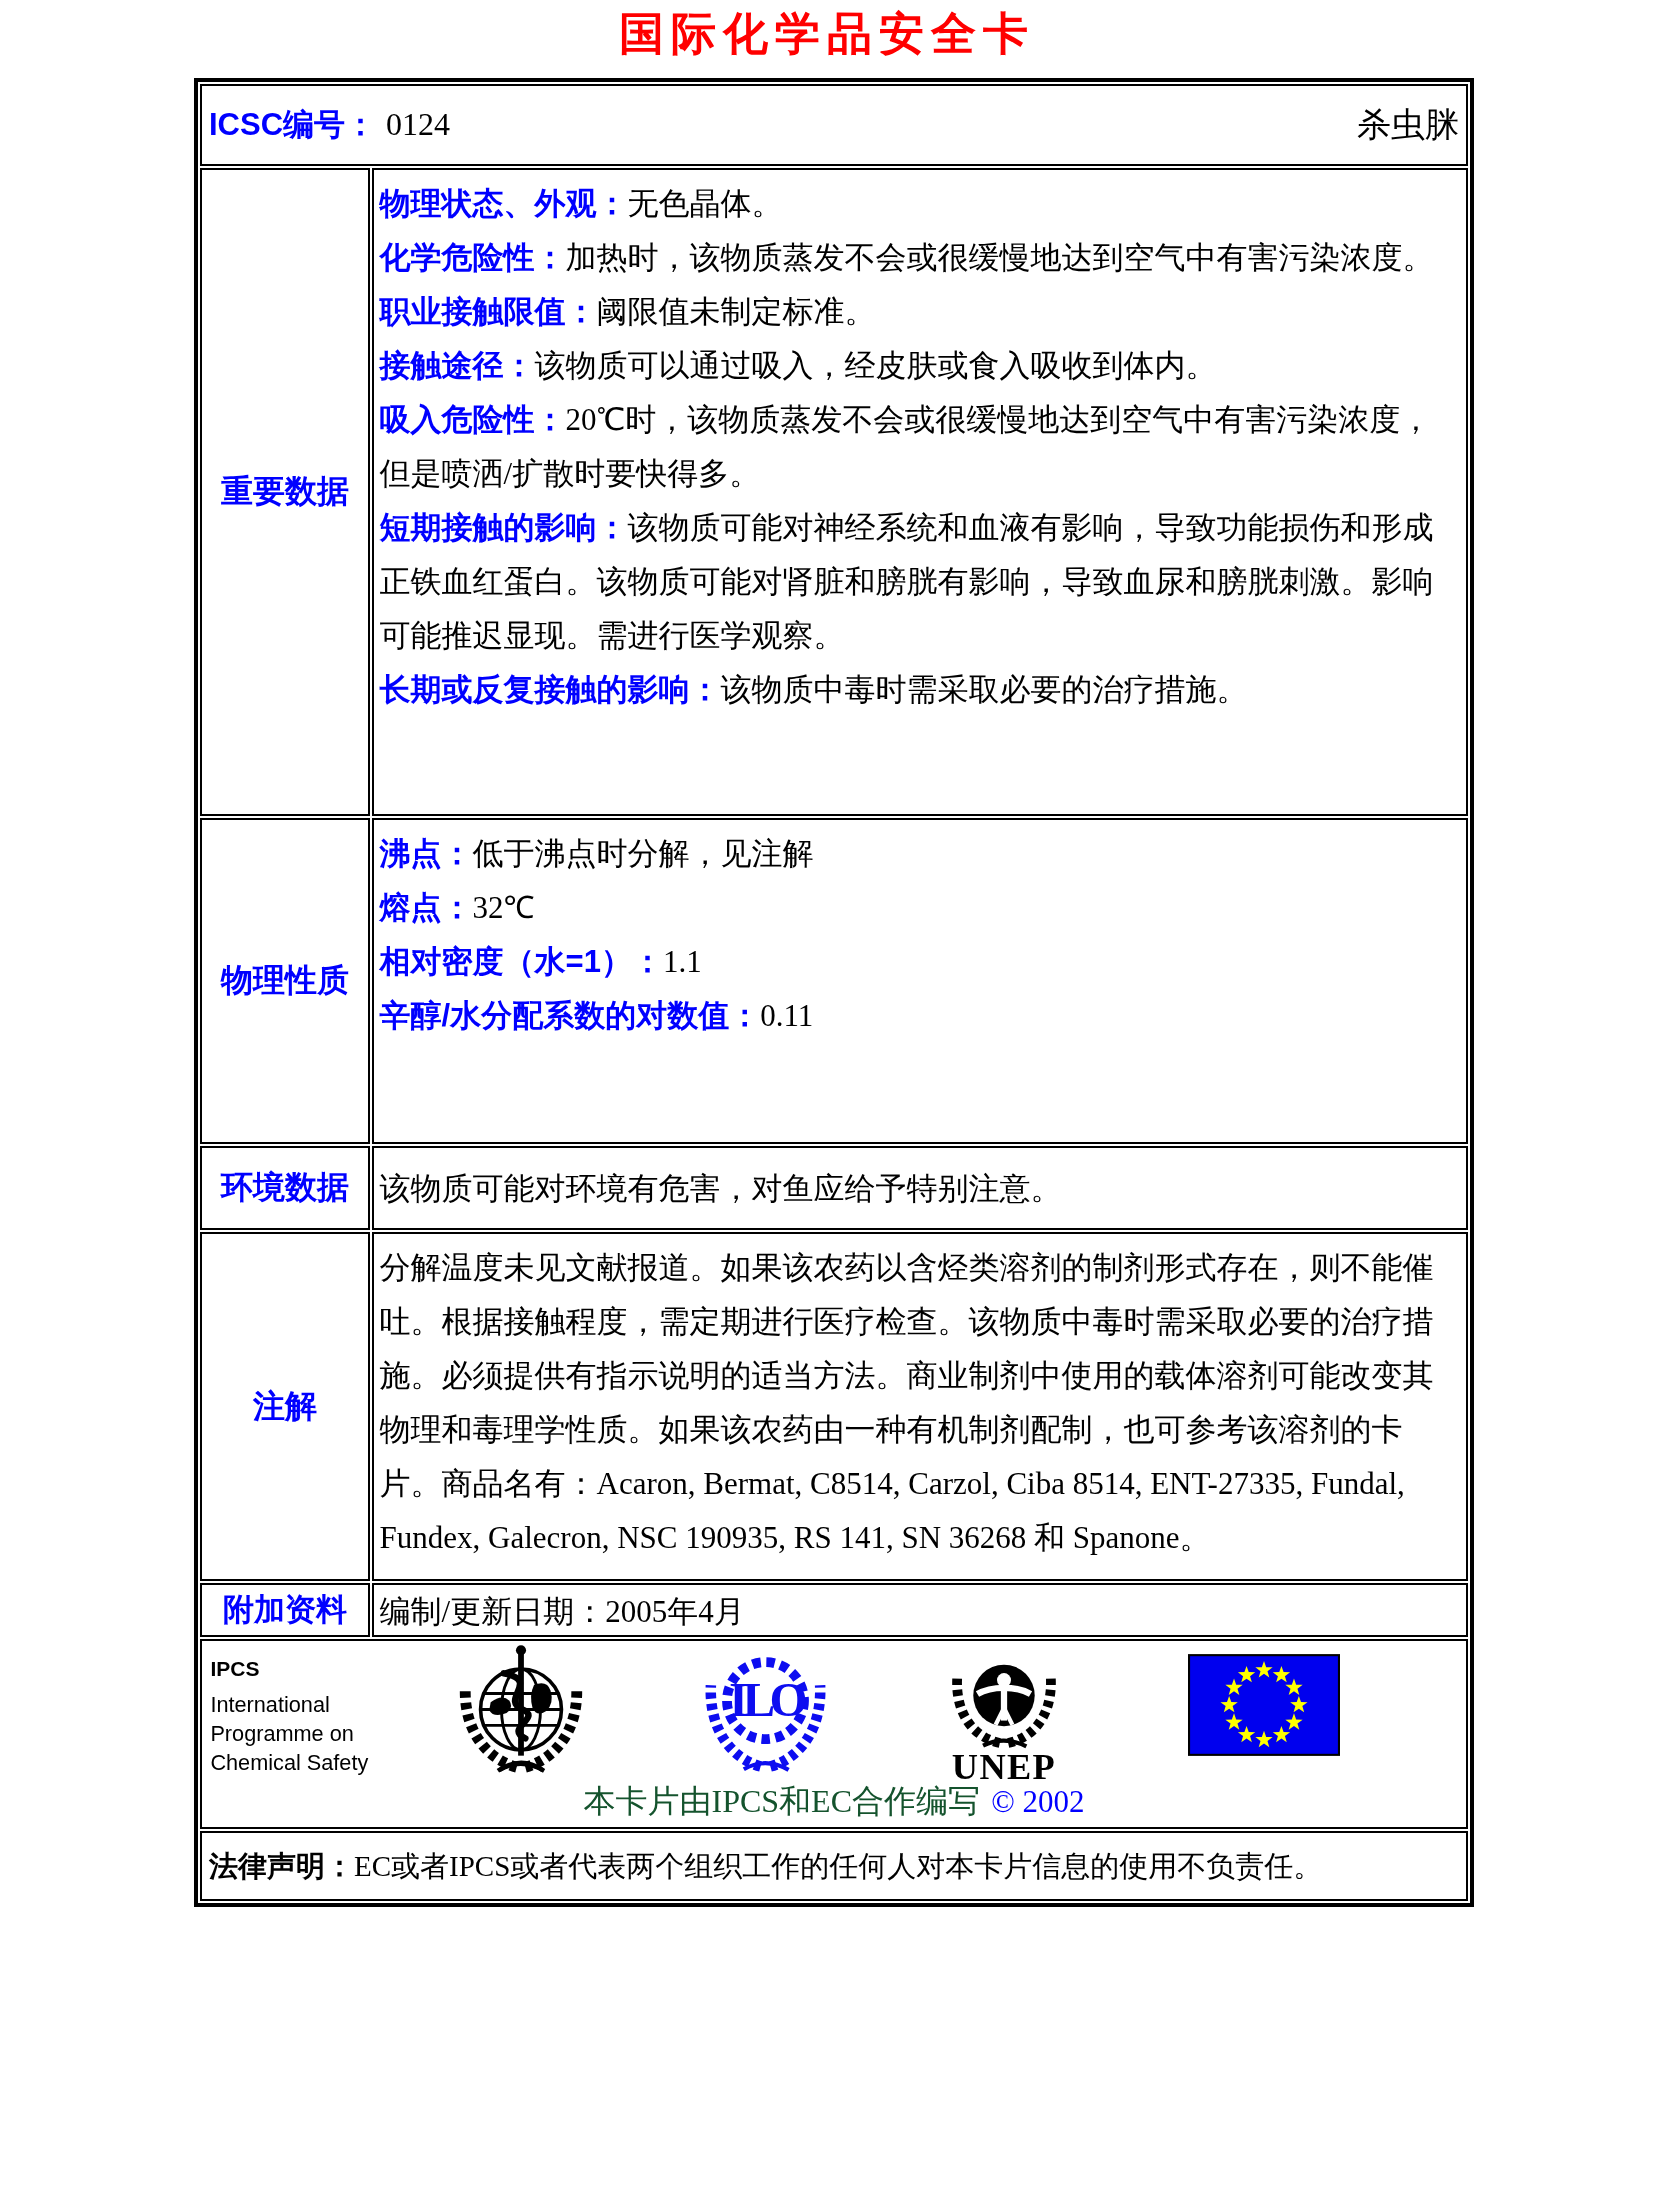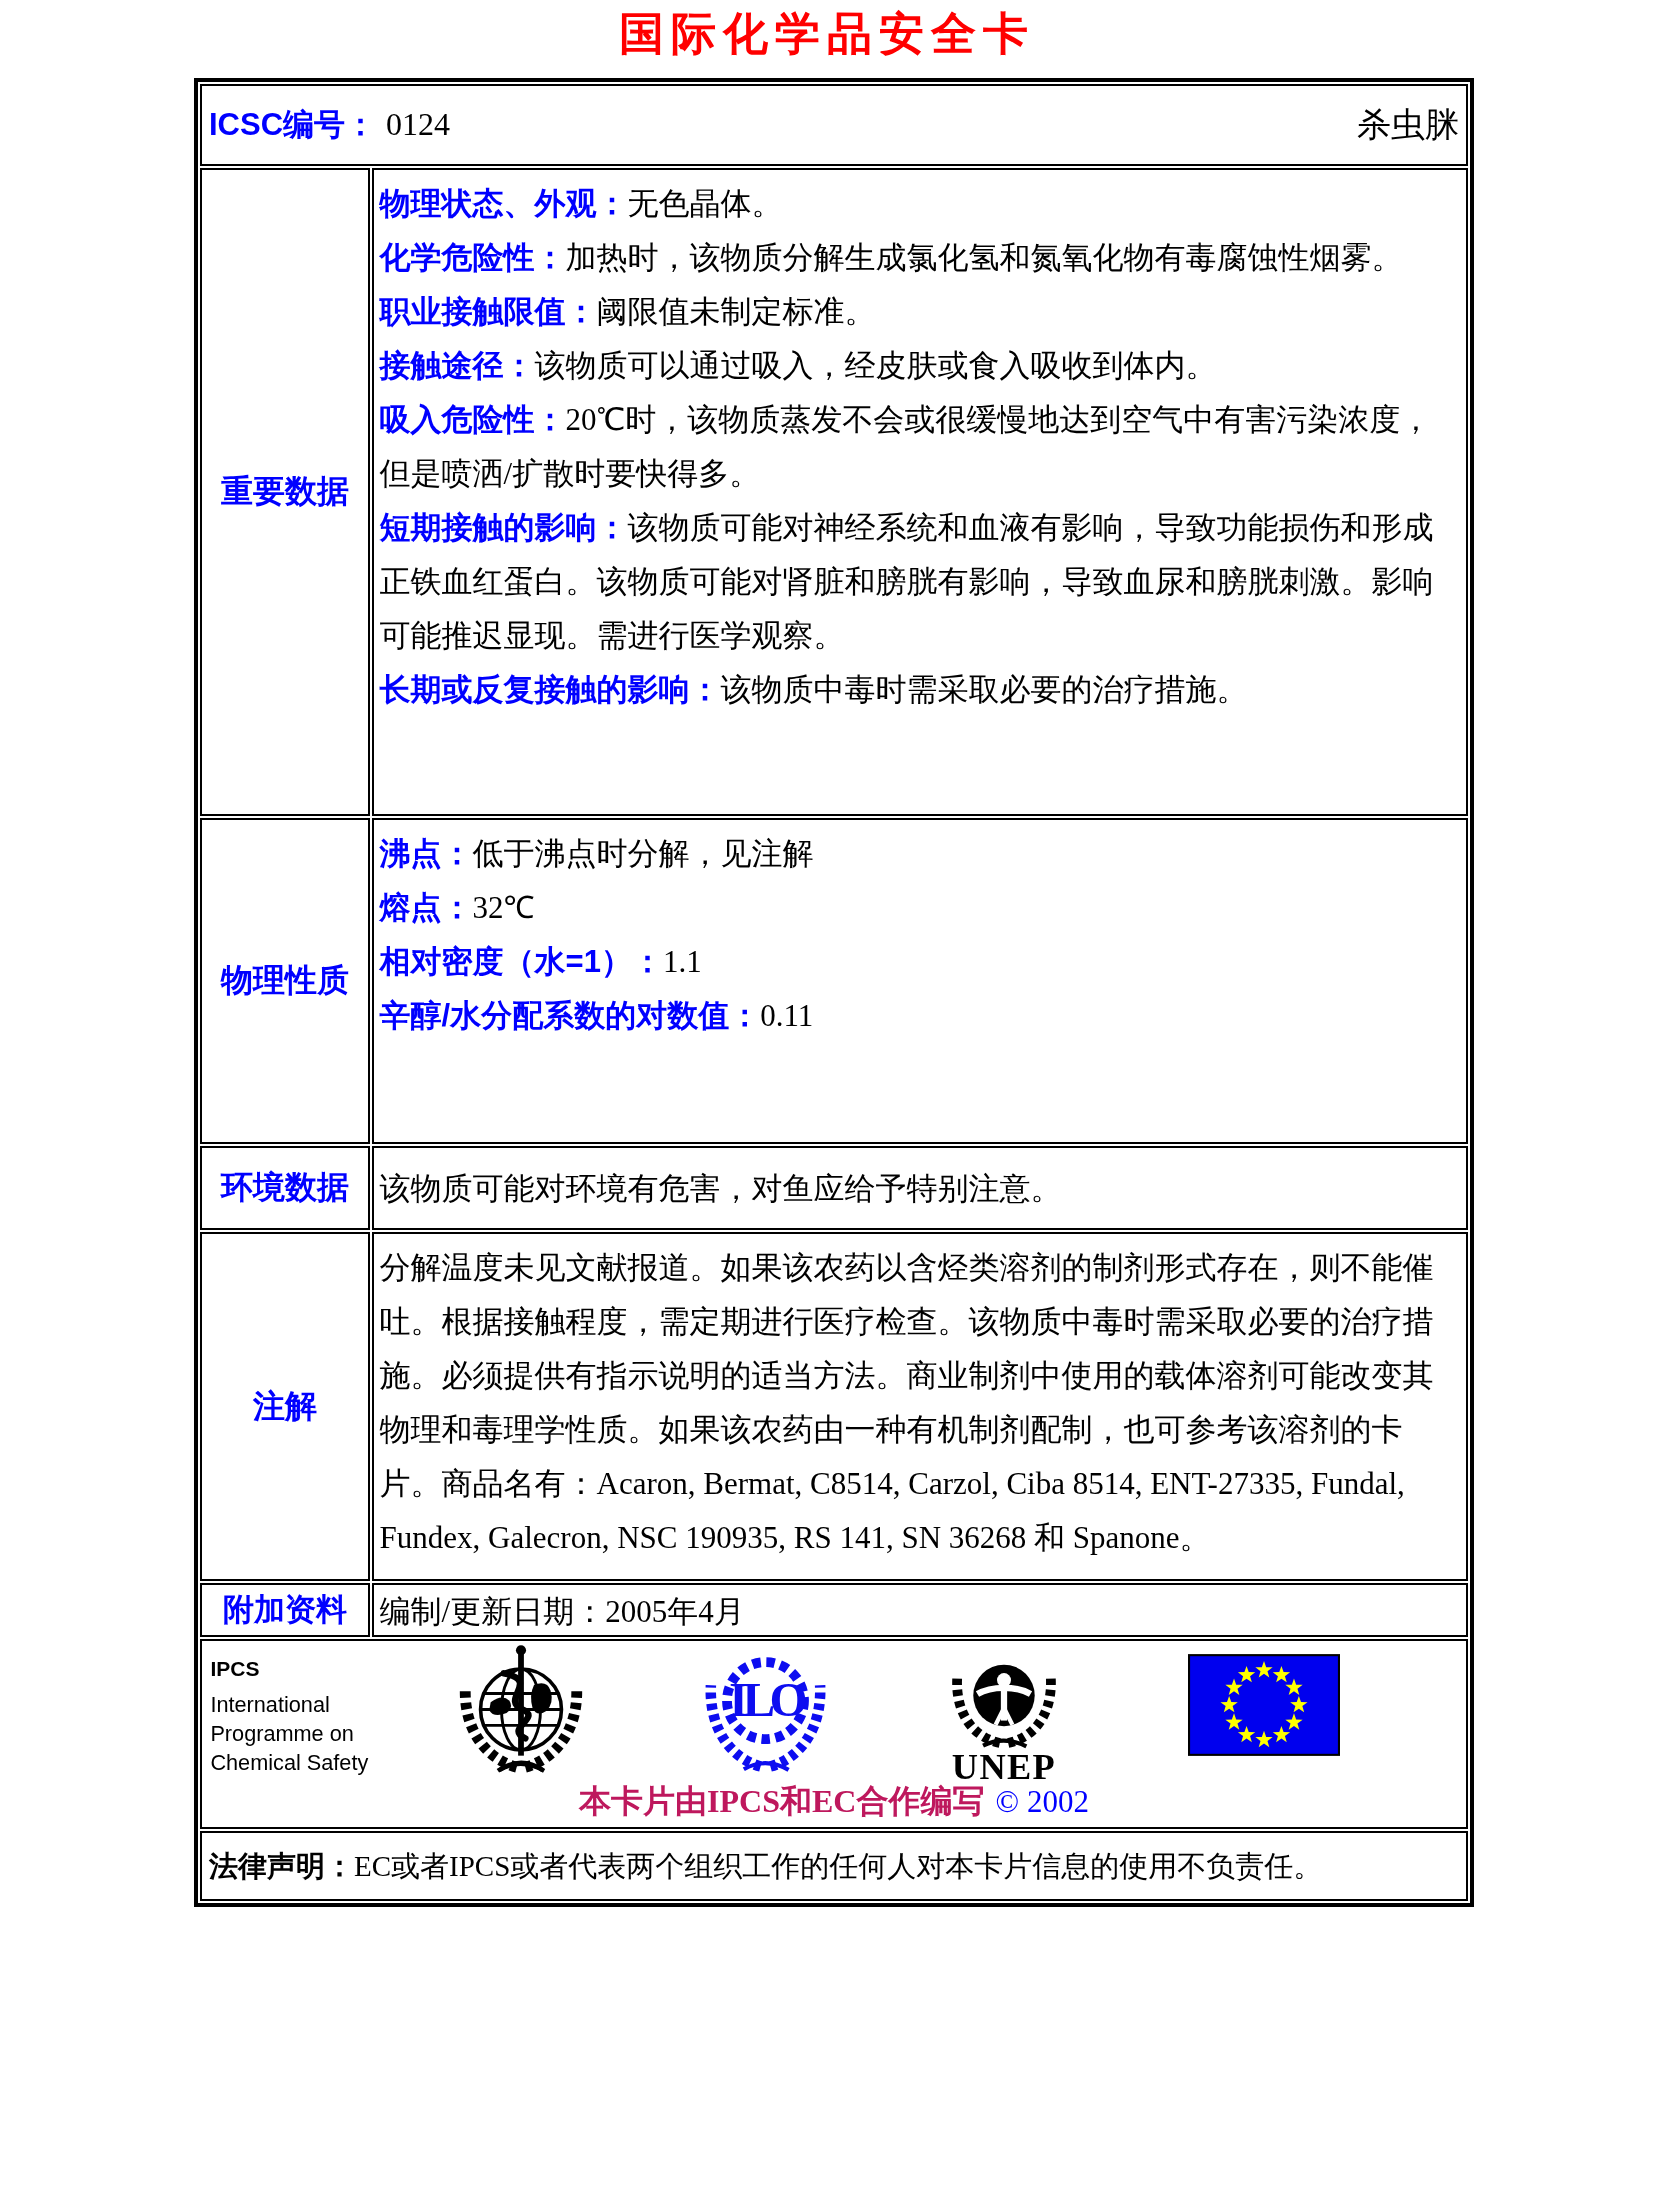--- a/index.html
+++ b/index.html
@@ -22,21 +22,21 @@
   .icsc-label{color:#0000ff;font-weight:bold;font-family:"Liberation Sans",sans-serif;font-size:31px;}
   .icsc-number{font-size:32px;padding-left:9.8px;}
   .chem-name{font-size:34px;}
   .logos-cell{vertical-align:top;padding:0;}
   .logos-wrap{position:relative;height:186px;}
   .ipcs-block{position:absolute;left:8.4px;top:15.4px;font-family:"Liberation Sans",sans-serif;}
   .ipcs-acronym{font-weight:bold;font-size:21px;margin-bottom:9.8px;}
   .ipcs-line{font-size:21.7px;line-height:29px;}
   .logo{position:absolute;}
   .credit-line{position:absolute;left:0;right:0;bottom:2.8px;text-align:center;}
-  .credit-main{color:#be185d;font-weight:bold;font-size:32px;font-family:"Liberation Serif",serif;}
+  .credit-main{color:#14532d;font-weight:normal;font-size:32px;font-family:"Liberation Serif",serif;}
   .credit-copy{color:#0000ff;font-size:31px;padding-left:11.2px;}
   .legal-cell{vertical-align:middle;padding:4.2px 7px;font-size:29px;line-height:39px;}
   .legal-label{font-weight:bold;font-family:"Liberation Sans",sans-serif;font-size:29px;}
 </style>
 </head>
 <body>
 
 <div class="page-title">国际化学品安全卡</div>
 
 <table class="card">
@@ -54,21 +54,21 @@
         </div>
         <div class="chem-name">杀虫脒</div>
       </div>
     </td>
   </tr>
 
   <tr style="height:648px;">
     <td class="label-cell">重要数据</td>
     <td class="content-cell">
       <p><span class="inline-label">物理状态、外观：</span><span>无色晶体。</span></p>
-      <p><span class="inline-label">化学危险性：</span><span>加热时，该物质分解生成氯化氢和氮氧化物有毒腐蚀性烟雾。</span></p>
+      <p><span class="inline-label">化学危险性：</span><span>加热时，该物质蒸发不会或很缓慢地达到空气中有害污染浓度。</span></p>
       <p><span class="inline-label">职业接触限值：</span><span>阈限值未制定标准。</span></p>
       <p><span class="inline-label">接触途径：</span><span>该物质可以通过吸入，经皮肤或食入吸收到体内。</span></p>
       <p><span class="inline-label">吸入危险性：</span><span>20℃时，该物质蒸发不会或很缓慢地达到空气中有害污染浓度，但是喷洒/扩散时要快得多。</span></p>
       <p><span class="inline-label">短期接触的影响：</span><span>该物质可能对神经系统和血液有影响，导致功能损伤和形成正铁血红蛋白。该物质可能对肾脏和膀胱有影响，导致血尿和膀胱刺激。影响可能推迟显现。需进行医学观察。</span></p>
       <p><span class="inline-label">长期或反复接触的影响：</span><span>该物质中毒时需采取必要的治疗措施。</span></p>
     </td>
   </tr>
 
   <tr style="height:326px;">
     <td class="label-cell">物理性质</td>

